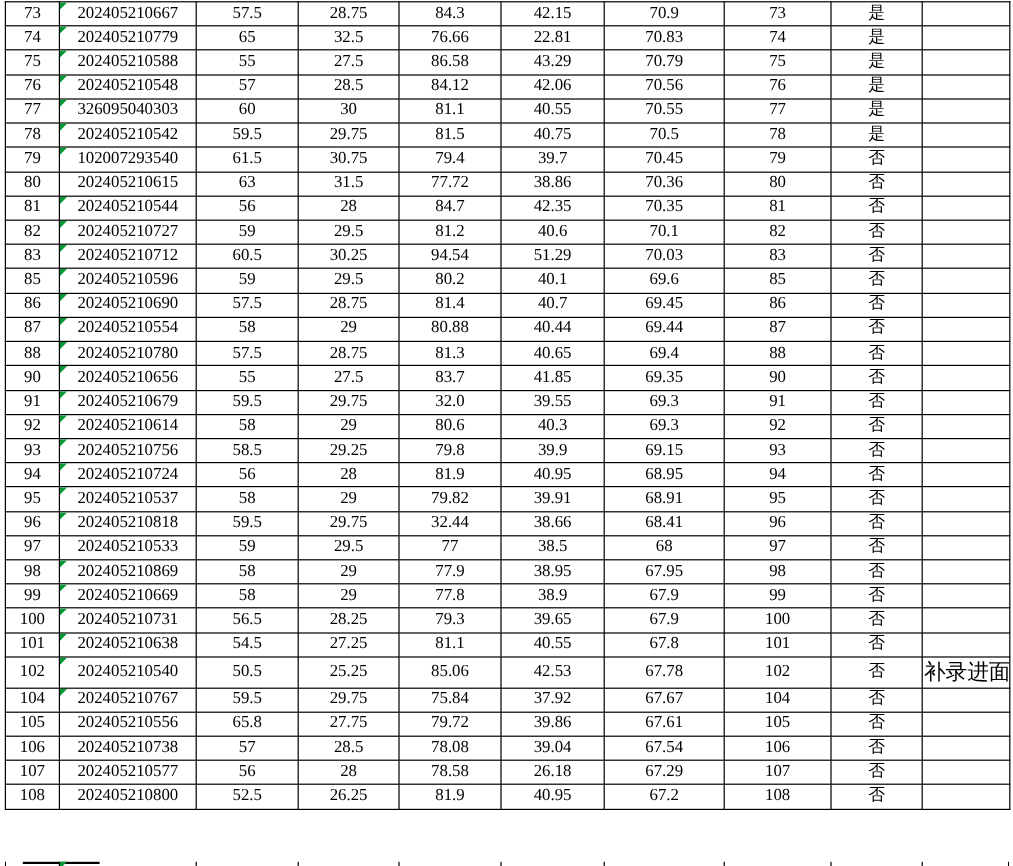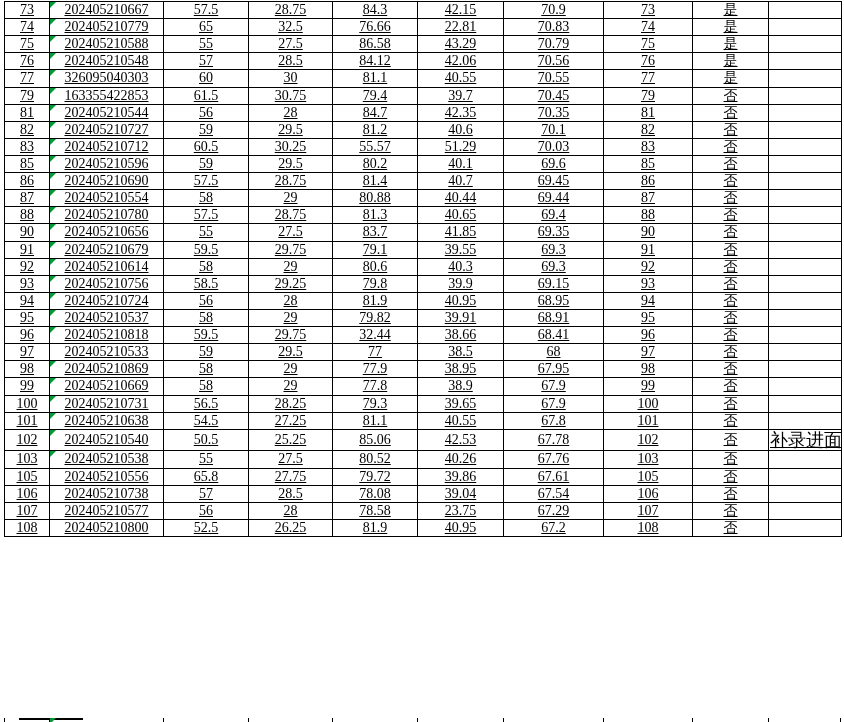--- a/index.html
+++ b/index.html
@@ -10,22 +10,21 @@
     font-family: "Liberation Serif", "DejaVu Serif", serif;
   }
   .sheet {
     position: absolute;
     left: 4px; top: 1px;
   }
   table.grid {
     border-collapse: collapse;
     table-layout: fixed;
     width: 837px;
-    height: 536px;
-    text-decoration: underline;
+    height: 674px;
   }
   table.grid td {
     border: 1px solid #000000;
     padding: 0 1px;
     font-size: 14px;
     line-height: 1;
     color: #000000;
     text-align: center;
     vertical-align: middle;
     white-space: nowrap;
@@ -140,28 +139,52 @@
     <td>60</td>
     <td>30</td>
     <td>81.1</td>
     <td>40.55</td>
     <td>70.55</td>
     <td>77</td>
     <td>是</td>
     <td class="remark"></td>
   </tr>
         <tr class="flagged">
+    <td>78</td>
+    <td><span class="flag-tri"></span><span class="cid">202405210542</span></td>
+    <td>59.5</td>
+    <td>29.75</td>
+    <td>81.5</td>
+    <td>40.75</td>
+    <td>70.5</td>
+    <td>78</td>
+    <td>是</td>
+    <td class="remark"></td>
+  </tr>
+        <tr class="flagged">
     <td>79</td>
-    <td><span class="flag-tri"></span><span class="cid">163355422853</span></td>
+    <td><span class="flag-tri"></span><span class="cid">102007293540</span></td>
     <td>61.5</td>
     <td>30.75</td>
     <td>79.4</td>
     <td>39.7</td>
     <td>70.45</td>
     <td>79</td>
+    <td>否</td>
+    <td class="remark"></td>
+  </tr>
+        <tr>
+    <td>80</td>
+    <td><span class="cid">202405210615</span></td>
+    <td>63</td>
+    <td>31.5</td>
+    <td>77.72</td>
+    <td>38.86</td>
+    <td>70.36</td>
+    <td>80</td>
     <td>否</td>
     <td class="remark"></td>
   </tr>
         <tr class="flagged">
     <td>81</td>
     <td><span class="flag-tri"></span><span class="cid">202405210544</span></td>
     <td>56</td>
     <td>28</td>
     <td>84.7</td>
     <td>42.35</td>
@@ -180,21 +203,21 @@
     <td>70.1</td>
     <td>82</td>
     <td>否</td>
     <td class="remark"></td>
   </tr>
         <tr class="flagged">
     <td>83</td>
     <td><span class="flag-tri"></span><span class="cid">202405210712</span></td>
     <td>60.5</td>
     <td>30.25</td>
-    <td>55.57</td>
+    <td>94.54</td>
     <td>51.29</td>
     <td>70.03</td>
     <td>83</td>
     <td>否</td>
     <td class="remark"></td>
   </tr>
         <tr class="flagged">
     <td>85</td>
     <td><span class="flag-tri"></span><span class="cid">202405210596</span></td>
     <td>59</td>
@@ -252,21 +275,21 @@
     <td>69.35</td>
     <td>90</td>
     <td>否</td>
     <td class="remark"></td>
   </tr>
         <tr class="flagged">
     <td>91</td>
     <td><span class="flag-tri"></span><span class="cid">202405210679</span></td>
     <td>59.5</td>
     <td>29.75</td>
-    <td>79.1</td>
+    <td>32.0</td>
     <td>39.55</td>
     <td>69.3</td>
     <td>91</td>
     <td>否</td>
     <td class="remark"></td>
   </tr>
         <tr class="flagged">
     <td>92</td>
     <td><span class="flag-tri"></span><span class="cid">202405210614</span></td>
     <td>58</td>
@@ -392,28 +415,28 @@
     <td>50.5</td>
     <td>25.25</td>
     <td>85.06</td>
     <td>42.53</td>
     <td>67.78</td>
     <td>102</td>
     <td>否</td>
     <td class="remark">补录进面试</td>
   </tr>
         <tr class="flagged">
-    <td>103</td>
-    <td><span class="flag-tri"></span><span class="cid">202405210538</span></td>
-    <td>55</td>
-    <td>27.5</td>
-    <td>80.52</td>
-    <td>40.26</td>
-    <td>67.76</td>
-    <td>103</td>
+    <td>104</td>
+    <td><span class="flag-tri"></span><span class="cid">202405210767</span></td>
+    <td>59.5</td>
+    <td>29.75</td>
+    <td>75.84</td>
+    <td>37.92</td>
+    <td>67.67</td>
+    <td>104</td>
     <td>否</td>
     <td class="remark"></td>
   </tr>
         <tr>
     <td>105</td>
     <td><span class="cid">202405210556</span></td>
     <td>65.8</td>
     <td>27.75</td>
     <td>79.72</td>
     <td>39.86</td>
@@ -433,21 +456,21 @@
     <td>106</td>
     <td>否</td>
     <td class="remark"></td>
   </tr>
         <tr>
     <td>107</td>
     <td><span class="cid">202405210577</span></td>
     <td>56</td>
     <td>28</td>
     <td>78.58</td>
-    <td>23.75</td>
+    <td>26.18</td>
     <td>67.29</td>
     <td>107</td>
     <td>否</td>
     <td class="remark"></td>
   </tr>
         <tr>
     <td>108</td>
     <td><span class="cid">202405210800</span></td>
     <td>52.5</td>
     <td>26.25</td>

